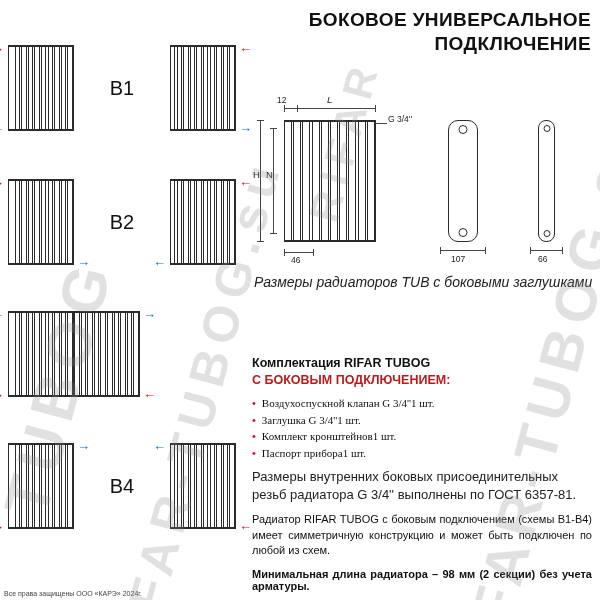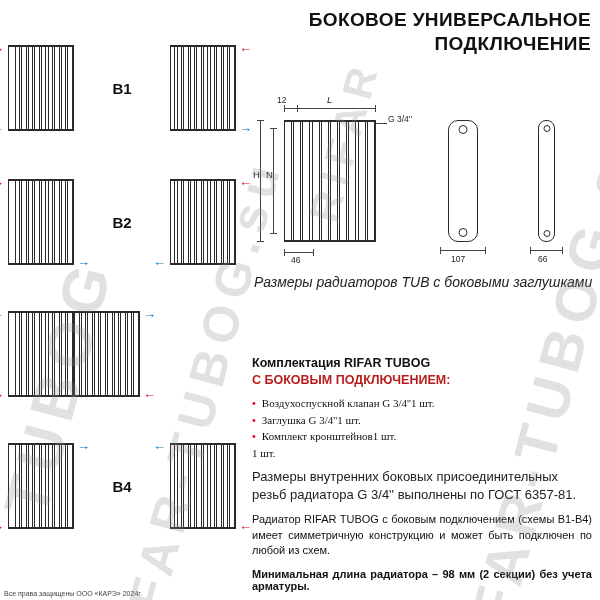--- a/index.html
+++ b/index.html
@@ -17,21 +17,21 @@
   
   .title{position:absolute;top:8px;right:9px;text-align:right;font-weight:700;
          font-size:19px;line-height:1.25;letter-spacing:.4px;z-index:2;}
 
   
   .scheme-row{position:absolute;left:8px;width:228px;height:86px;display:flex;align-items:center;z-index:1;}
   #row1{top:45px}#row2{top:179px}#row3{top:311px}#row4{top:443px}
   .rad{position:relative;width:66px;height:86px;box-sizing:border-box;
        border-top:2px solid #2b2b2b;border-bottom:2px solid #2b2b2b;border-right:1px solid #2b2b2b;
        background:repeating-linear-gradient(90deg,#2b2b2b 0 1px,#ffffff 1px 4.5px,#2b2b2b 4.5px 5.5px,#ffffff 5.5px 6.6px);}
-  .scheme-label{flex:1;text-align:center;font-weight:700;font-size:15px;}
+  .scheme-label{flex:1;text-align:center;font-weight:400;font-size:20px;}
   .arr{position:absolute;font-size:13px;font-weight:700;line-height:10px;}
   .arr.tl{top:-4px;left:-17px}.arr.bl{bottom:-4px;left:-17px}
   .arr.tr{top:-4px;right:-17px}.arr.br{bottom:-4px;right:-17px}
   [data-c="red"]{color:#e3001b}[data-c="blue"]{color:#0072bc}
 
   
   .drawing{position:absolute;left:252px;top:92px;width:345px;height:200px;z-index:1;}
   #front{position:absolute;left:32px;top:28px;width:92px;height:122px;box-sizing:border-box;
          border-top:2px solid #2b2b2b;border-bottom:2px solid #2b2b2b;border-right:1px solid #2b2b2b;
          background:repeating-linear-gradient(90deg,#2b2b2b 0 1px,#ffffff 1px 7px,#2b2b2b 7px 8px,#ffffff 8px 9.2px);}
@@ -192,20 +192,21 @@
       </div>
       <div class="item">
         <span><span class="blt">•</span><span>Заглушка G 3/4''</span></span>
         <span class="qty">1 шт.</span>
       </div>
       <div class="item">
         <span><span class="blt">•</span><span>Комплект кронштейнов</span></span>
         <span class="qty">1 шт.</span>
       </div>
       <div class="item">
+        <span><span class="blt">•</span><span>Паспорт прибора</span></span>
         <span class="qty">1 шт.</span>
       </div>
     </div>
 
     <div class="note">Размеры внутренних боковых присоединительных резьб радиатора G 3/4'' выполнены по ГОСТ 6357-81.</div>
 
     <div class="para">Радиатор RIFAR TUBOG с боковым подключением (схемы В1-В4) имеет симметричную конструкцию и может быть подключен по любой из схем.</div>
     <div class="minlen">Минимальная длина радиатора – 98 мм (2 секции) без учета арматуры.</div>
   </div>
 

